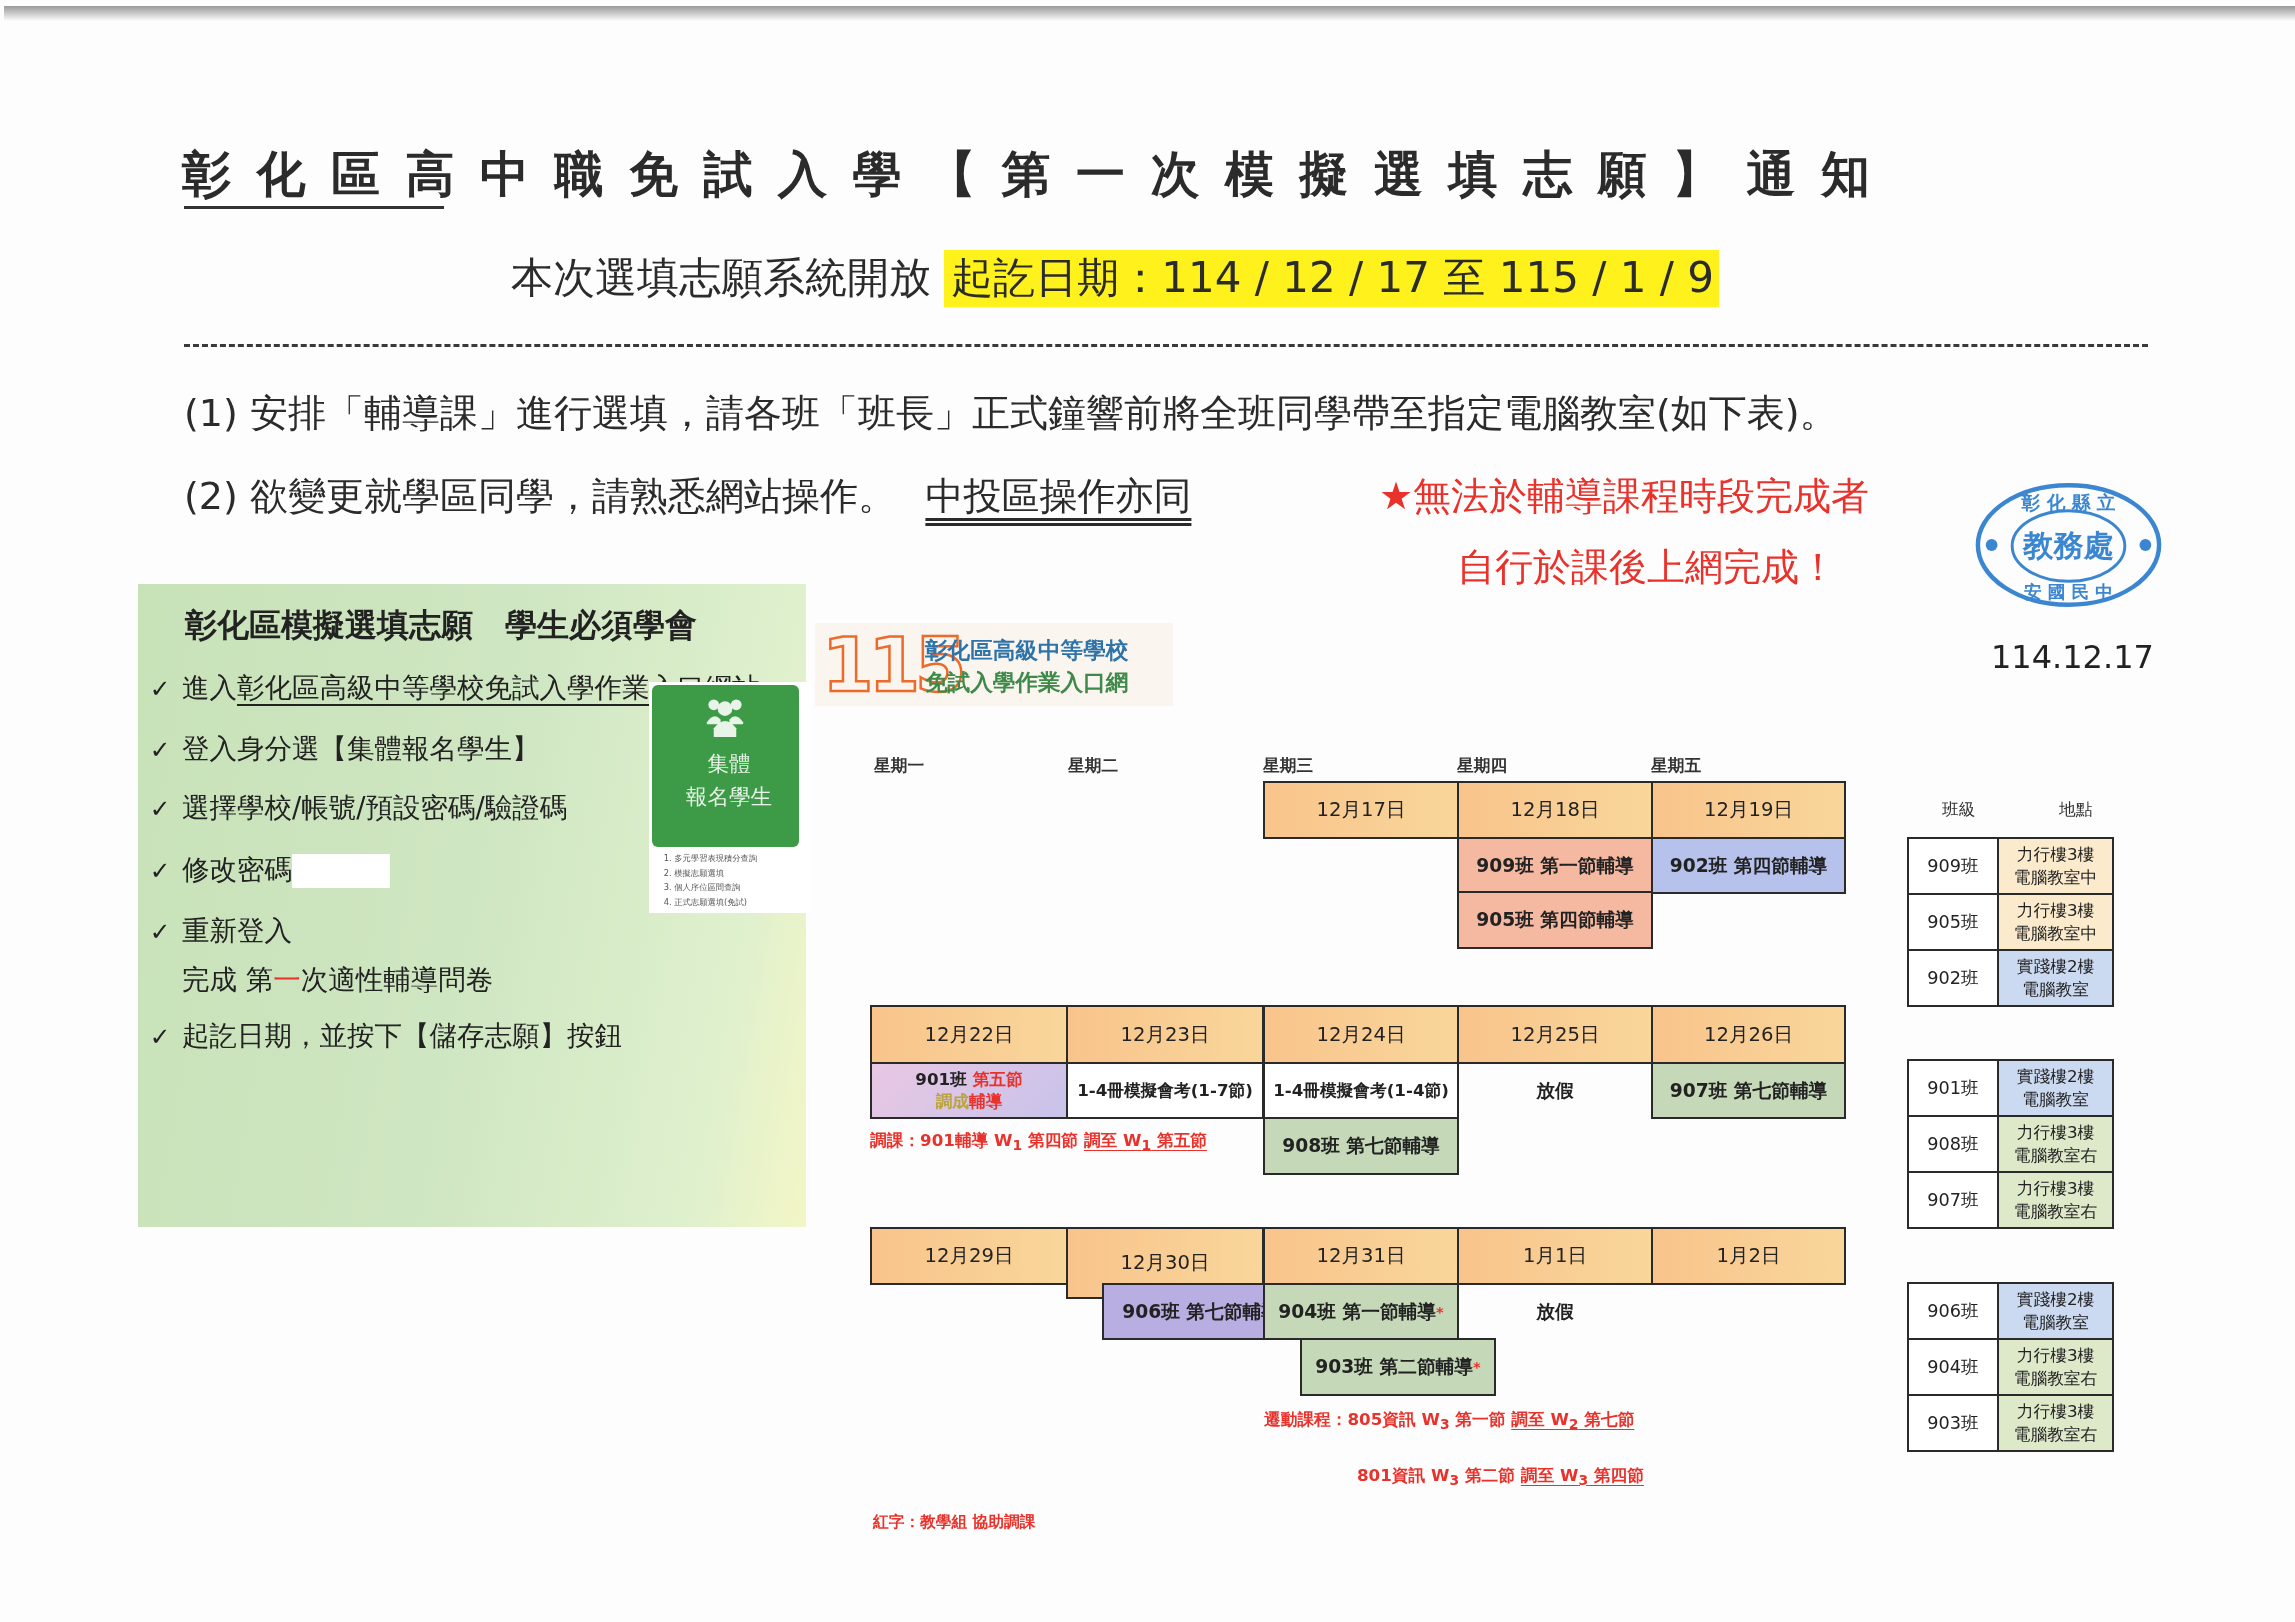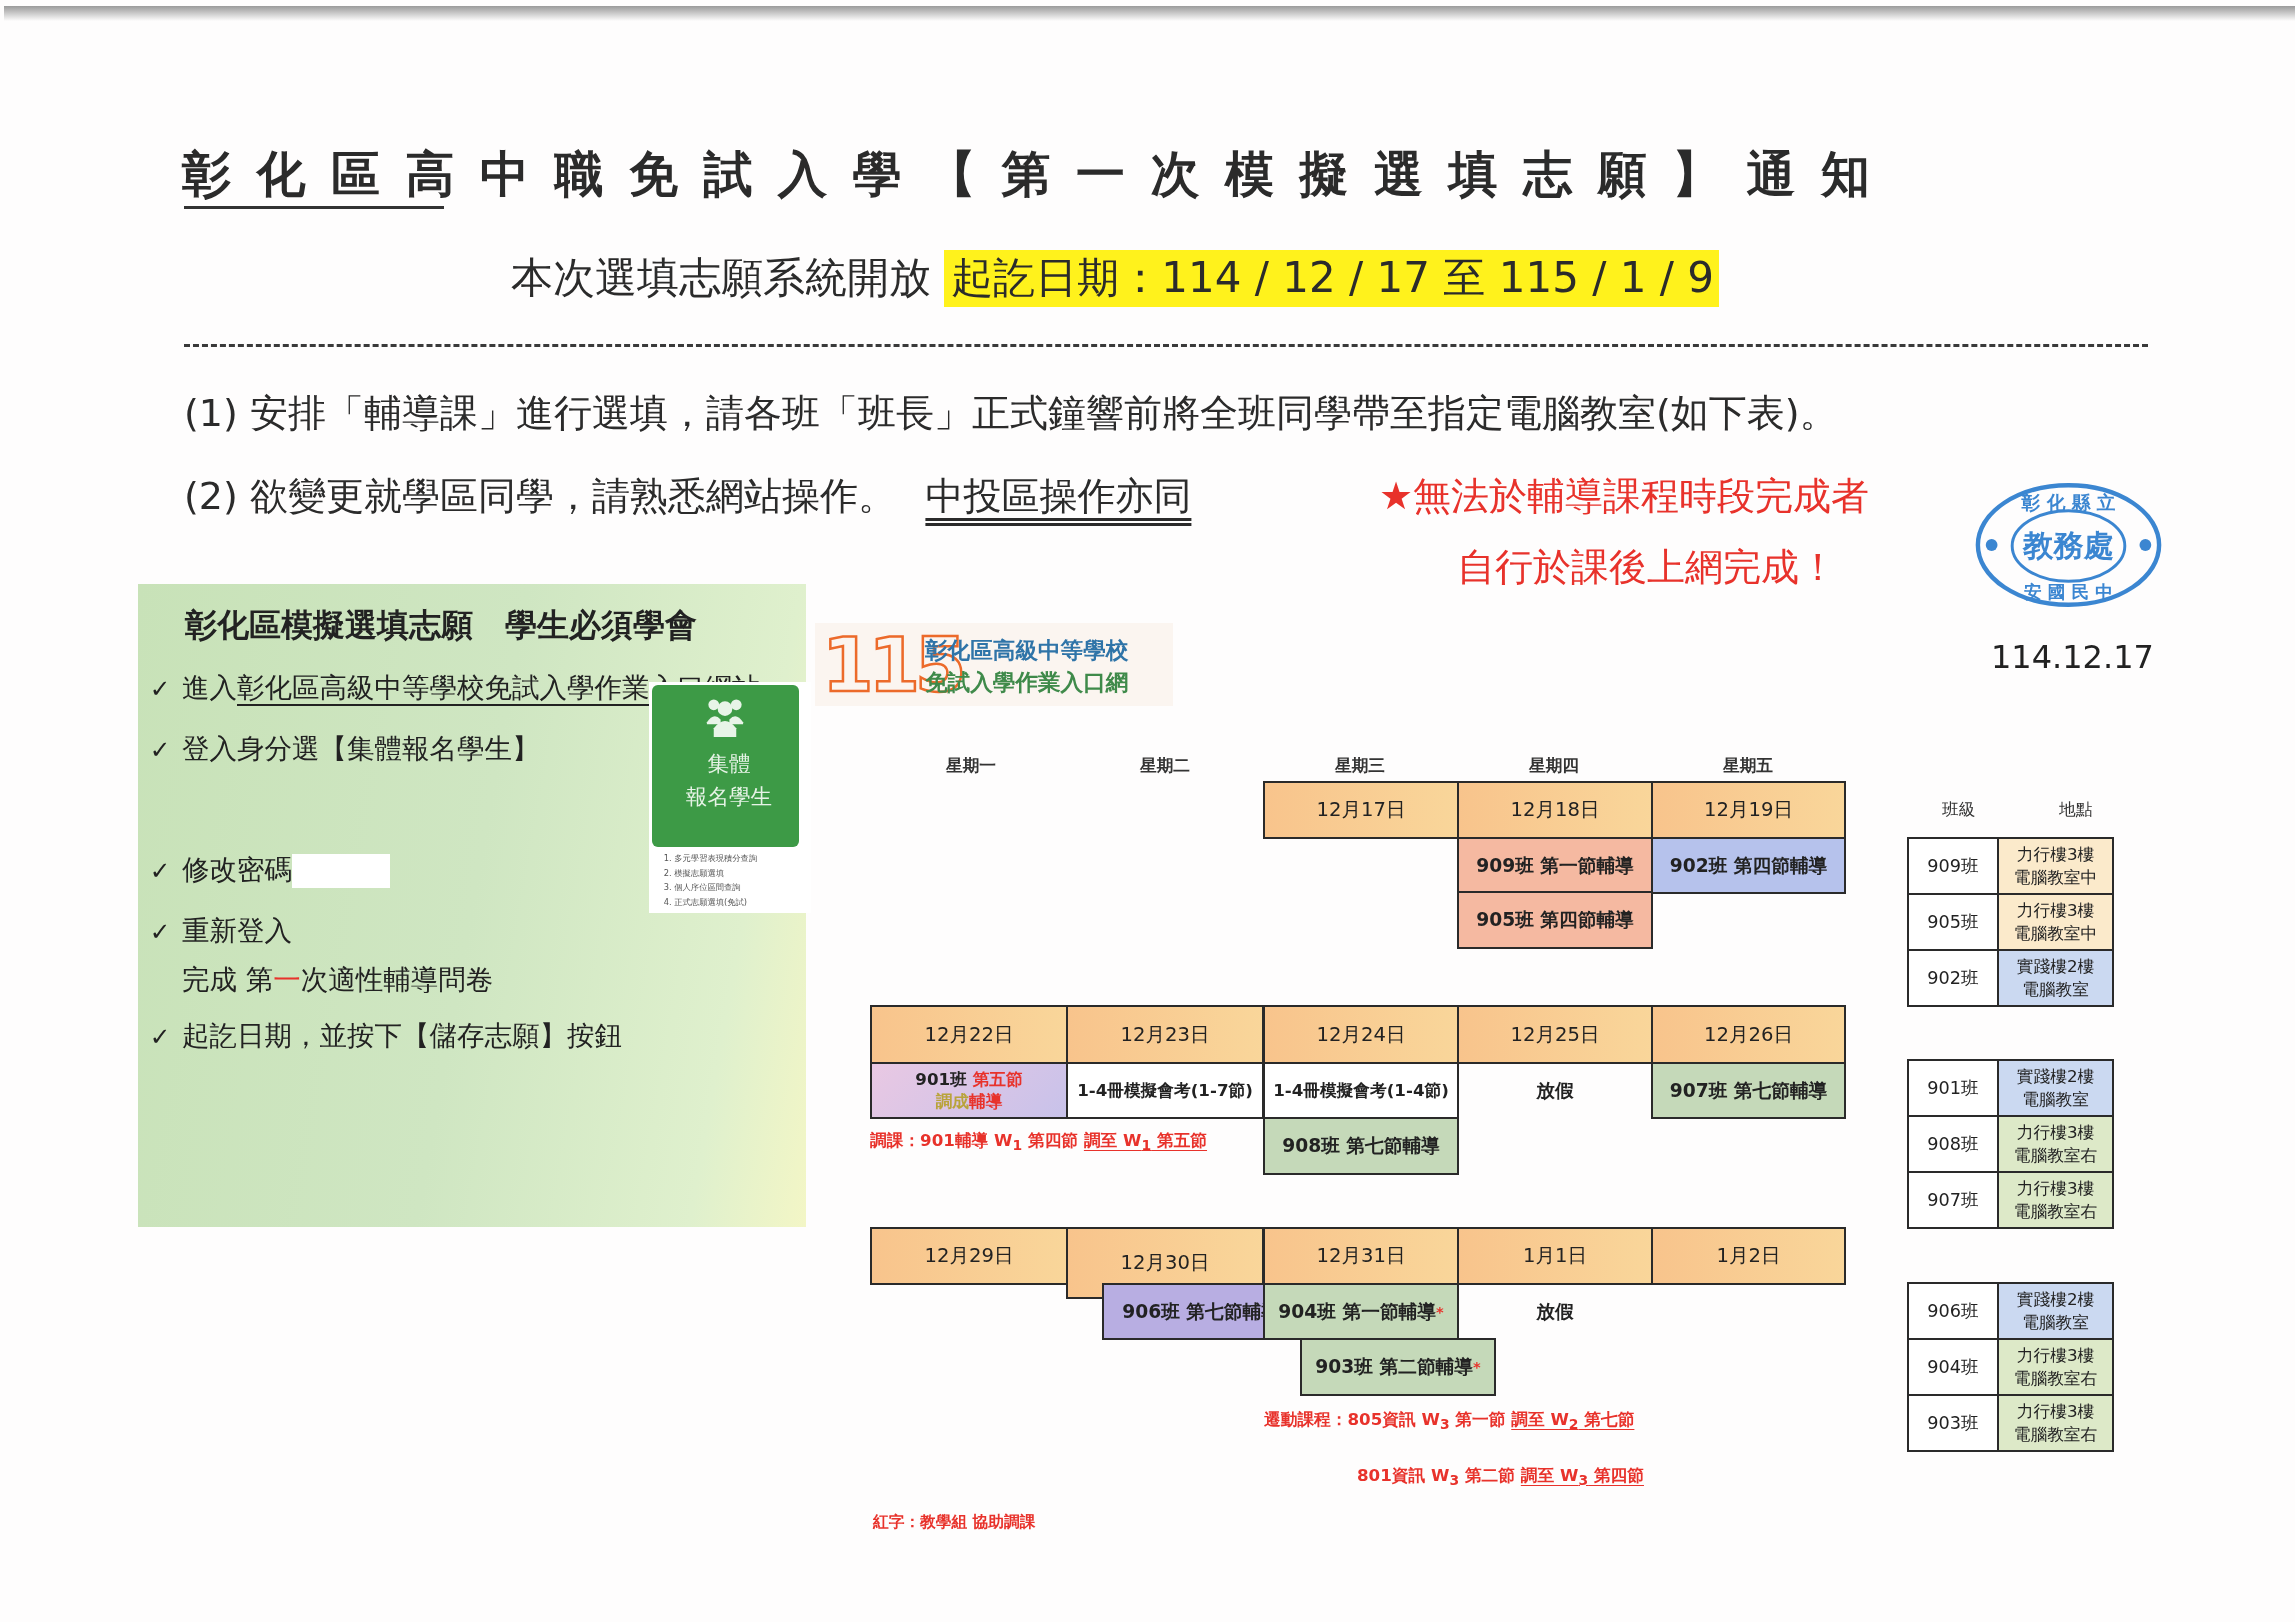--- a/index.html
+++ b/index.html
@@ -68,21 +68,21 @@
   .login-list { position:absolute; left:14.7px; top:169px; font-size:8.3px; line-height:14.7px; color:#555; white-space:nowrap; }
 
   
   .logo { left:815px; top:623px; width:358px; height:83px; background:#fbf5f0; }
   .logo-num { position:absolute; left:6.9px; top:4.9px; font-size:74px; font-weight:bold; color:#f4a96a;
               -webkit-text-stroke:2.5px #ec6a2a; color:transparent; line-height:74px; letter-spacing:-4.9px; }
   .logo-text { position:absolute; left:110px; top:10.8px; font-size:22.6px; font-weight:bold; line-height:32px; color:#2f74a8; white-space:nowrap; }
   .logo-text .l2 { color:#3f8a4a; }
 
   
-  .wk { position:absolute; font-size:16.7px; color:#333; text-align:center; width:194px; top:754px; font-weight:bold; }
+  .wk { position:absolute; font-size:16.7px; color:#333; width:194px; top:754px; font-weight:bold; }
   .cell {
     position:absolute; box-sizing:border-box; border:2px solid #2a2a2a;
     display:flex; align-items:center; justify-content:center; text-align:center;
     font-size:18.7px; color:#222; font-weight:bold; line-height:25.5px;
   }
   .date { background:linear-gradient(90deg,#f8c48c,#f9d69a); font-weight:normal; font-size:19.6px; }
   .c-pink { background:#f5b9a1; }
   .c-blue { background:#b6c2ec; }
   .c-green { background:#c5d9b9; }
   .c-purple { background:#b8aee2;margin-left:36px; }
@@ -139,20 +139,23 @@
 <div class="abs stamp-date">114.12.17</div>
 
 <div class="abs green-box">
   <div class="gb-title">彰化區模擬選填志願　學生必須學會</div>
 
   <div class="gb-item" style="top:86px">
     <span class="check">✓</span><span>進入</span><span class="u">彰化區高級中等學校免試入學作業入口網站</span>
   </div>
   <div class="gb-item" style="top:147px">
     <span class="check">✓</span><span>登入身分選【集體報名學生】</span>
+  </div>
+  <div class="gb-item" style="top:206px">
+    <span class="check">✓</span><span>選擇學校/帳號/預設密碼/驗證碼</span>
   </div>
   <div class="gb-item" style="top:268px">
     <span class="check">✓</span><span>修改密碼</span><span class="gb-mask"></span>
   </div>
   <div class="gb-item" style="top:329px">
     <span class="check">✓</span><span>重新登入</span>
   </div>
   <div class="gb-item" style="top:378px; left:44px">
     <span>完成 第</span><span class="gb-red">一</span><span>次適性輔導問卷</span>
   </div>

